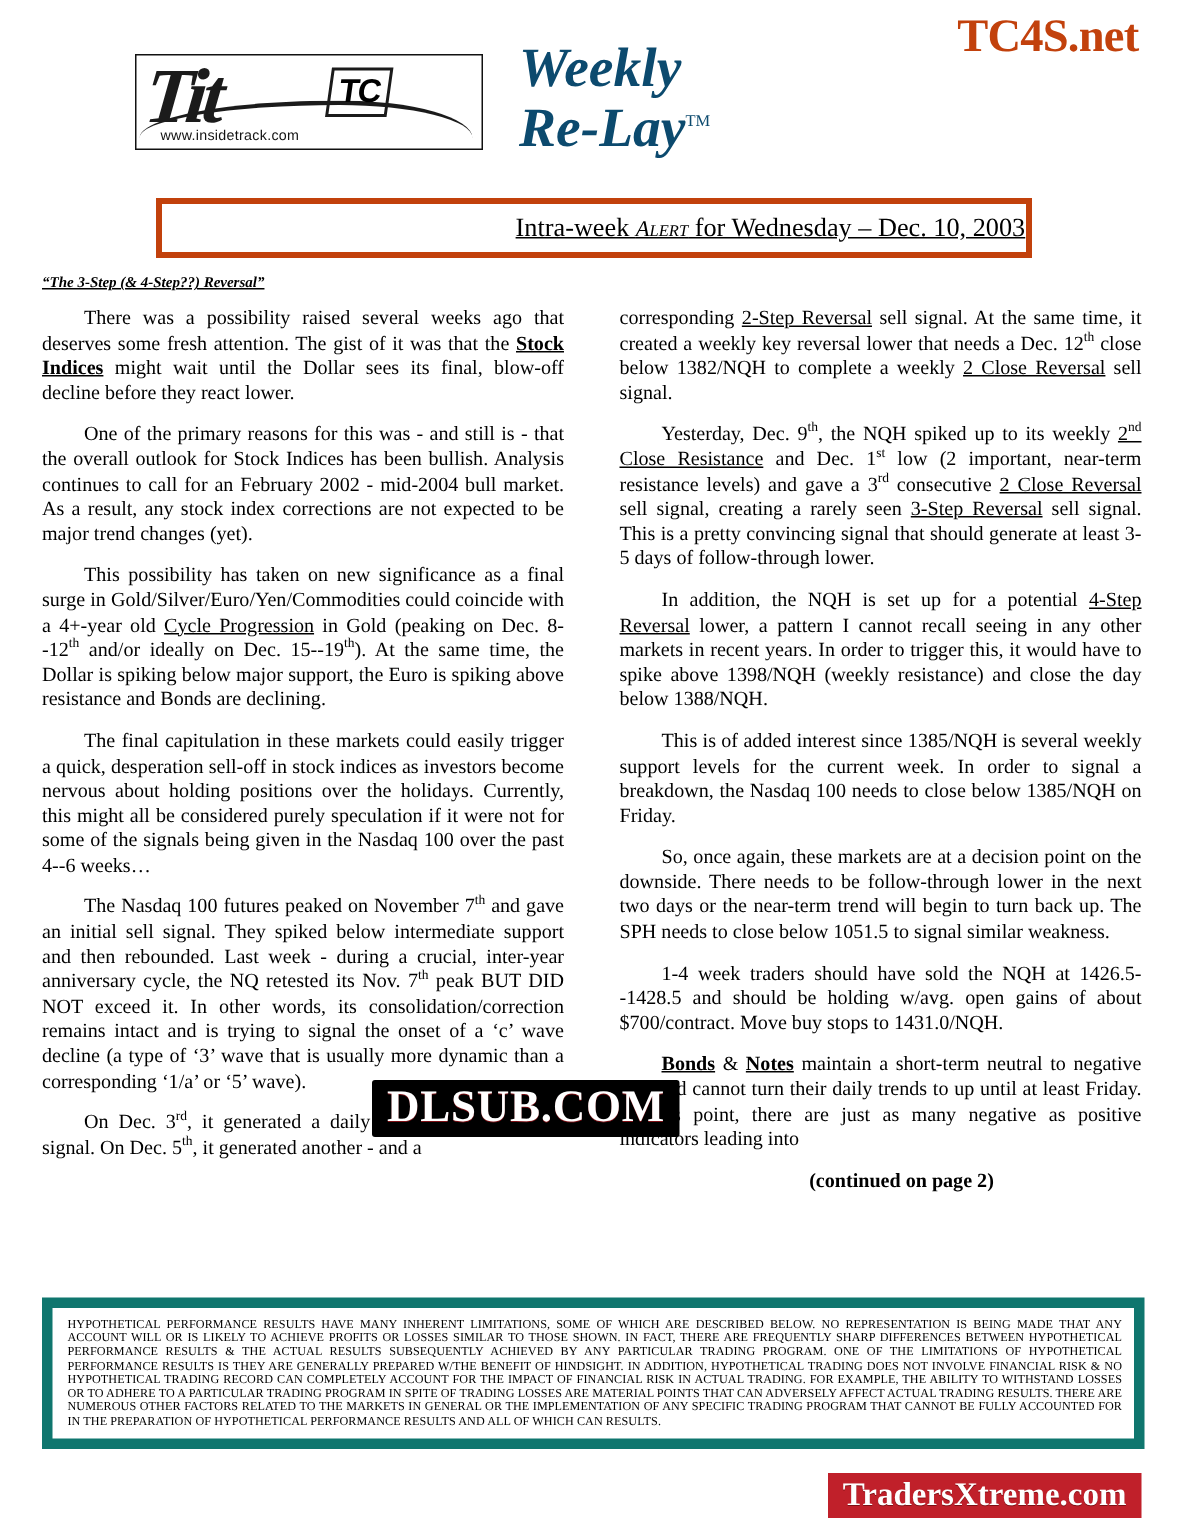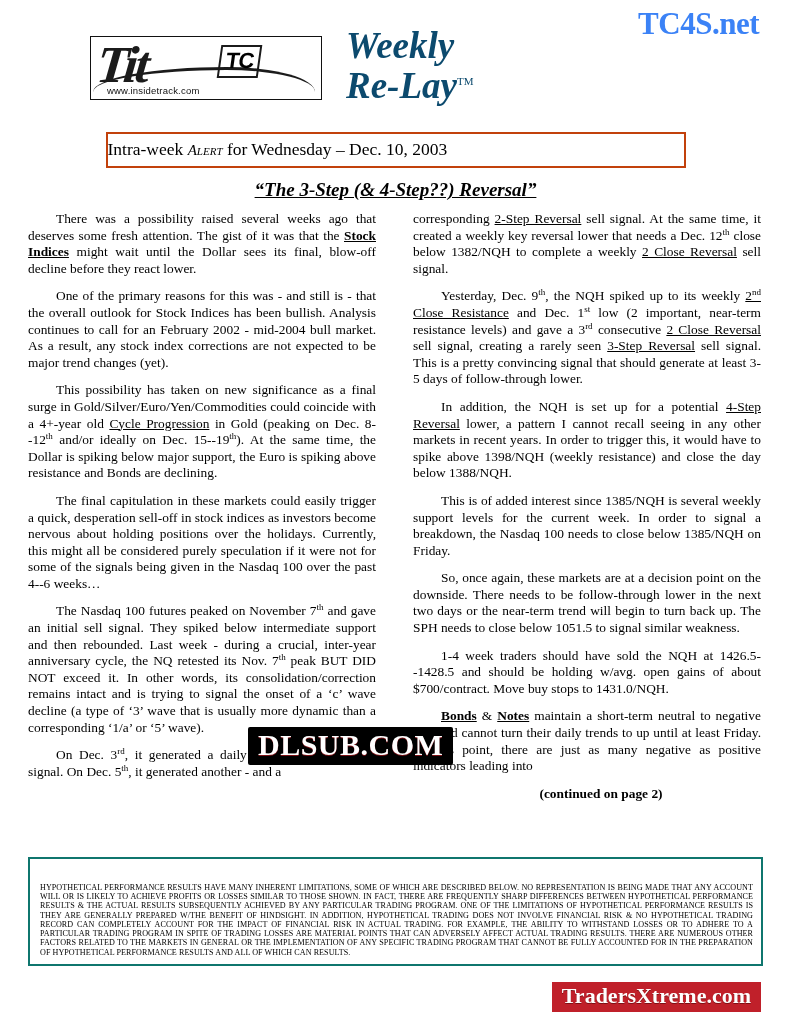--- a/index.html
+++ b/index.html
@@ -29,21 +29,21 @@
     height: 130px;
   }
   .brand-tc4s {
     position: absolute;
     right: 4px;
     top: 6px;
     font-family: "Liberation Serif", serif;
     font-weight: bold;
     font-size: 31px;
     letter-spacing: -0.5px;
-    color: #3b82f6;
+    color: #c2410c;
   }
   .logo-block {
     position: absolute;
     left: 62px;
     top: 36px;
     width: 230px;
     height: 62px;
     border: 1px solid #111;
     background: #fff;
     overflow: hidden;
@@ -109,35 +109,36 @@
     font-size: 11px;
     font-style: normal;
     font-weight: normal;
     vertical-align: super;
   }
 
   
   .titlebar {
     margin: 2px auto 0 auto;
     width: 576px;
-    border: 2px solid #c2410c;
-    text-align: left;
+    border: 4px solid #c2410c;
+    text-align: right;
     padding: 5px 0 6px 0;
     font-family: "Liberation Serif", serif;
     font-size: 17.5px;
+    text-decoration: underline;
   }
   .titlebar .alert {
     font-size: 15px;
     font-variant: small-caps;
     font-style: italic;
   }
   .subtitle {
-    text-align: center;
+    text-align: left;
     margin-top: 11px;
-    font-size: 19px;
+    font-size: 10px;
     font-style: italic;
     font-weight: bold;
   }
   .subtitle u { text-decoration: underline; }
 
   
   .columns {
     display: flex;
     gap: 37px;
     margin-top: 10px;
@@ -181,22 +182,22 @@
     z-index: 40;
     text-shadow: 0 1px 0 #7c1015;
   }
 
   
   .disclaimer {
     position: absolute;
     left: 28px;
     right: 28px;
     bottom: 58px;
-    border: 2px solid #0f766e;
-    padding: 24px 8px 7px 10px;
+    border: 7px solid #0f766e;
+    padding: 6px 8px 7px 10px;
     font-family: "Liberation Serif", serif;
     font-size: 8.1px;
     line-height: 9.3px;
     text-align: justify;
     font-variant: small-caps;
     letter-spacing: 0.05px;
   }
 
   .footer-brand {
     position: absolute;

